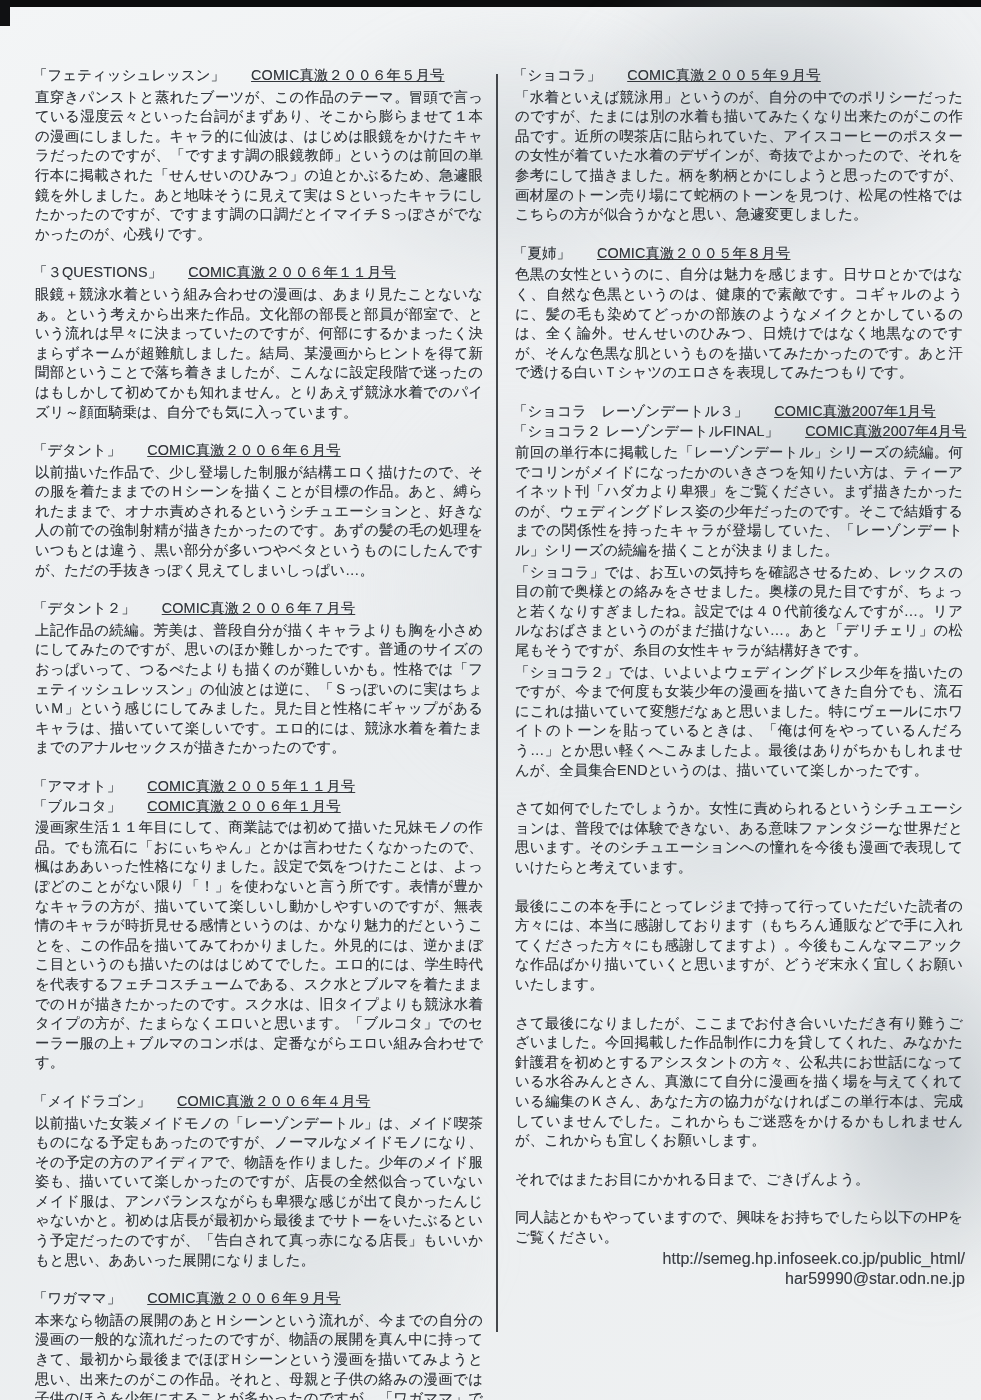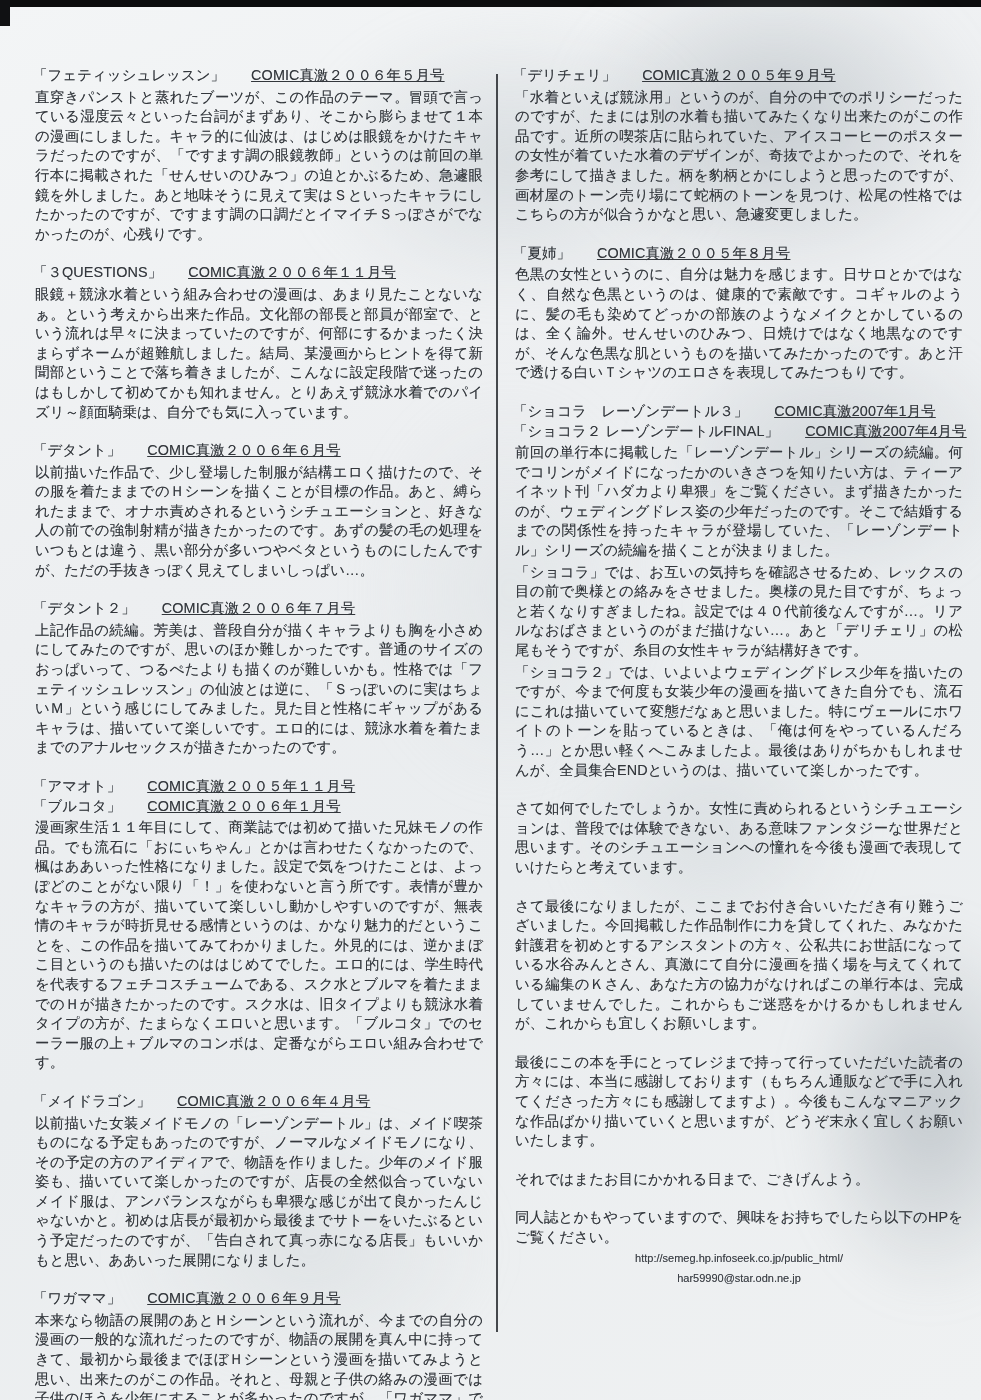--- a/index.html
+++ b/index.html
@@ -28,21 +28,21 @@
     text-align:justify; letter-spacing:0.1px;
     text-shadow:0 0 0.6px rgba(70,75,82,0.55);
   }
   .col-left { left:33px; }
   .col-right { left:513px; }
 
   .section { margin:0 0 19px 0; }
   .hrow { display:flex; white-space:nowrap; }
   .hi { margin-left:26px;text-decoration:underline; }
   p.body { margin:2px; }
-  p.latin { margin:0; font-size:11px; letter-spacing:0; color:#3d4147; text-align:center; }
+  p.latin { margin:0; font-size:16px; letter-spacing:0; color:#3d4147; text-align:right; }
 </style>
 </head>
 <body>
 
 <div class="stage">
 
   <div class="top-bar"></div>
   <div class="top-bar-left"></div>
   <div class="blob b1"></div>
   <div class="blob b2"></div>
@@ -115,21 +115,21 @@
       </div>
       <p class="body">本来なら物語の展開のあとＨシーンという流れが、今までの自分の漫画の一般的な流れだったのですが、物語の展開を真ん中に持ってきて、最初から最後までほぼＨシーンという漫画を描いてみようと思い、出来たのがこの作品。それと、母親と子供の絡みの漫画では子供のほうを少年にすることが多かったのですが、「ワガママ」では、青年とその母親との絡みというものを描いてみたくなり、ああいったものになりました。</p>
     </section>
 
   </div>
 
   <div class="col col-right">
 
     <section class="section">
       <div class="hrow">
-        <span>「デリチェリ」</span>
+        <span>「ショコラ」</span>
         <span class="hi">COMIC真激２００５年９月号</span>
       </div>
       <p class="body">「水着といえば競泳用」というのが、自分の中でのポリシーだったのですが、たまには別の水着も描いてみたくなり出来たのがこの作品です。近所の喫茶店に貼られていた、アイスコーヒーのポスターの女性が着ていた水着のデザインが、奇抜でよかったので、それを参考にして描きました。柄を豹柄とかにしようと思ったのですが、画材屋のトーン売り場にて蛇柄のトーンを見つけ、松尾の性格ではこちらの方が似合うかなと思い、急遽変更しました。</p>
     </section>
 
     <section class="section">
       <div class="hrow">
         <span>「夏姉」</span>
         <span class="hi">COMIC真激２００５年８月号</span>
       </div>
@@ -148,25 +148,25 @@
       <p class="body">前回の単行本に掲載した「レーゾンデートル」シリーズの続編。何でコリンがメイドになったかのいきさつを知りたい方は、ティーアイネット刊「ハダカより卑猥」をご覧ください。まず描きたかったのが、ウェディングドレス姿の少年だったのです。そこで結婚するまでの関係性を持ったキャラが登場していた、「レーゾンデートル」シリーズの続編を描くことが決まりました。</p>
       <p class="body">「ショコラ」では、お互いの気持ちを確認させるため、レックスの目の前で奥様との絡みをさせました。奥様の見た目ですが、ちょっと若くなりすぎましたね。設定では４０代前後なんですが…。リアルなおばさまというのがまだ描けない…。あと「デリチェリ」の松尾もそうですが、糸目の女性キャラが結構好きです。</p>
       <p class="body">「ショコラ２」では、いよいよウェディングドレス少年を描いたのですが、今まで何度も女装少年の漫画を描いてきた自分でも、流石にこれは描いていて変態だなぁと思いました。特にヴェールにホワイトのトーンを貼っているときは、「俺は何をやっているんだろう…」とか思い軽くへこみましたよ。最後はありがちかもしれませんが、全員集合ENDというのは、描いていて楽しかったです。</p>
     </section>
 
     <section class="section">
       <p class="body">さて如何でしたでしょうか。女性に責められるというシチュエーションは、普段では体験できない、ある意味ファンタジーな世界だと思います。そのシチュエーションへの憧れを今後も漫画で表現していけたらと考えています。</p>
     </section>
 
     <section class="section">
-      <p class="body">さて最後になりましたが、ここまでお付き合いいただき有り難うございました。今回掲載した作品制作に力を貸してくれた、みなかた針護君を初めとするアシスタントの方々、公私共にお世話になっている水谷みんとさん、真激にて自分に漫画を描く場を与えてくれている編集のＫさん、あなた方の協力がなければこの単行本は、完成していませんでした。これからもご迷惑をかけるかもしれませんが、これからも宜しくお願いします。</p>
+      <p class="body">最後にこの本を手にとってレジまで持って行っていただいた読者の方々には、本当に感謝しております（もちろん通販などで手に入れてくださった方々にも感謝してますよ）。今後もこんなマニアックな作品ばかり描いていくと思いますが、どうぞ末永く宜しくお願いいたします。</p>
     </section>
 
     <section class="section">
-      <p class="body">最後にこの本を手にとってレジまで持って行っていただいた読者の方々には、本当に感謝しております（もちろん通販などで手に入れてくださった方々にも感謝してますよ）。今後もこんなマニアックな作品ばかり描いていくと思いますが、どうぞ末永く宜しくお願いいたします。</p>
+      <p class="body">さて最後になりましたが、ここまでお付き合いいただき有り難うございました。今回掲載した作品制作に力を貸してくれた、みなかた針護君を初めとするアシスタントの方々、公私共にお世話になっている水谷みんとさん、真激にて自分に漫画を描く場を与えてくれている編集のＫさん、あなた方の協力がなければこの単行本は、完成していませんでした。これからもご迷惑をかけるかもしれませんが、これからも宜しくお願いします。</p>
     </section>
 
     <section class="section">
       <p class="body">それではまたお目にかかれる日まで、ごきげんよう。</p>
     </section>
 
 
     <section class="section">
       <p class="body">同人誌とかもやっていますので、興味をお持ちでしたら以下のHPをご覧ください。</p>
       <p class="latin">http://semeg.hp.infoseek.co.jp/public_html/</p>

